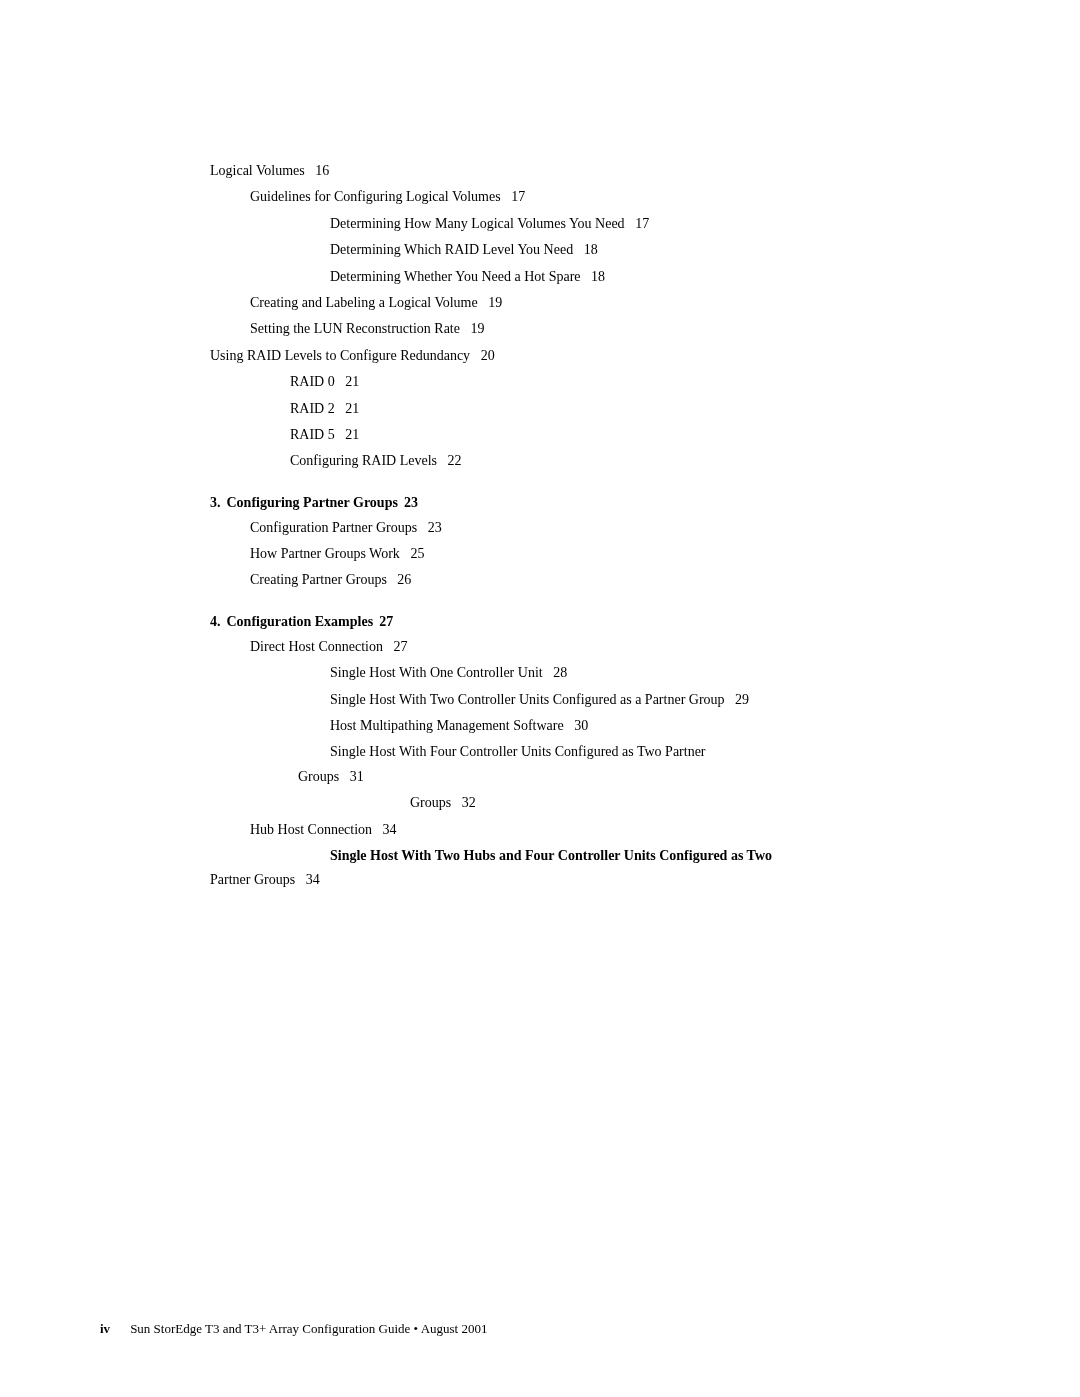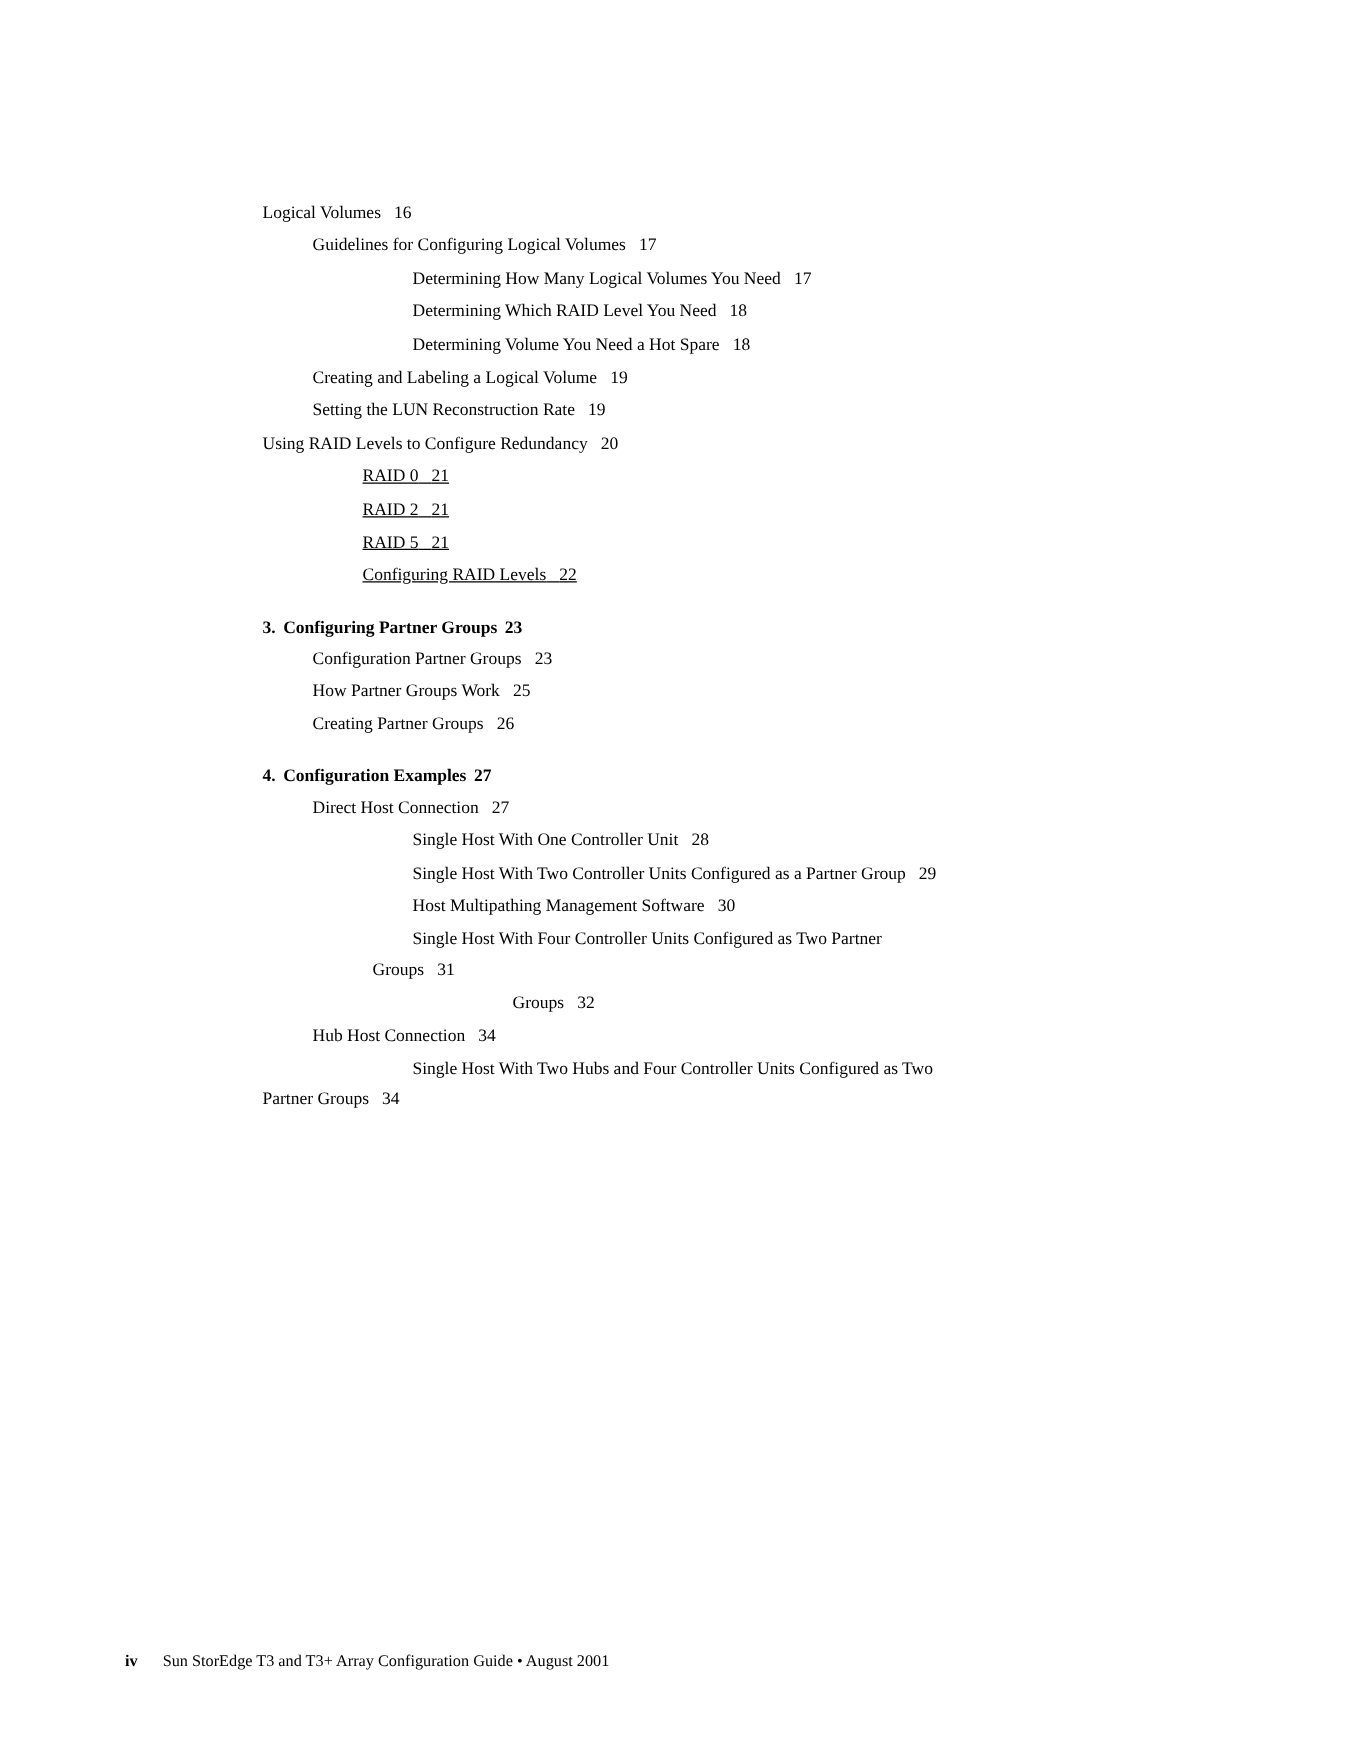--- a/index.html
+++ b/index.html
@@ -43,21 +43,20 @@
     .level-2 {
       margin-left: 40px;
     }
 
     .level-3 {
       margin-left: 120px;
     }
 
     .level-2b {
       margin-left: 80px;
-      text-decoration: underline;
     }
 
     .section-heading-numbered {
       font-weight: bold;
       margin-top: 18px;
       margin-bottom: 6px;
       display: flex;
       gap: 6px;
     }
 
@@ -97,21 +96,21 @@
 
     <div class="toc-entry level-3">
       <span>Determining How Many Logical Volumes You Need</span>&nbsp;&nbsp;&nbsp;<span>17</span>
     </div>
 
     <div class="toc-entry level-3">
       <span>Determining Which RAID Level You Need</span>&nbsp;&nbsp;&nbsp;<span>18</span>
     </div>
 
     <div class="toc-entry level-3">
-      <span>Determining Volume You Need a Hot Spare</span>&nbsp;&nbsp;&nbsp;<span>18</span>
+      <span>Determining Whether You Need a Hot Spare</span>&nbsp;&nbsp;&nbsp;<span>18</span>
     </div>
 
     <div class="toc-entry level-2">
       <span>Creating and Labeling a Logical Volume</span>&nbsp;&nbsp;&nbsp;<span>19</span>
     </div>
 
     <div class="toc-entry level-2">
       <span>Setting the LUN Reconstruction Rate</span>&nbsp;&nbsp;&nbsp;<span>19</span>
     </div>
 
@@ -183,21 +182,21 @@
     </div>
 
     <div class="toc-entry" style="margin-left: 200px; margin-bottom: 4px;">
       <span>Groups</span>&nbsp;&nbsp;&nbsp;<span>32</span>
     </div>
 
     <div class="toc-entry level-2">
       <span>Hub Host Connection</span>&nbsp;&nbsp;&nbsp;<span>34</span>
     </div>
 
-    <div class="toc-entry level-3" style="margin-bottom: 2px;">
+    <div class="toc-entry level-3" style="margin-bottom: 2px; font-weight: bold;">
       <span>Single Host With Two Hubs and Four Controller Units Configured as Two</span>
     </div>
     <div class="toc-entry" style="margin-bottom: 4px;">
       <span>Partner Groups</span>&nbsp;&nbsp;&nbsp;<span>34</span>
     </div>
 
   </div>
 
   <div class="page-footer">
     <span class="footer-label">iv</span>

